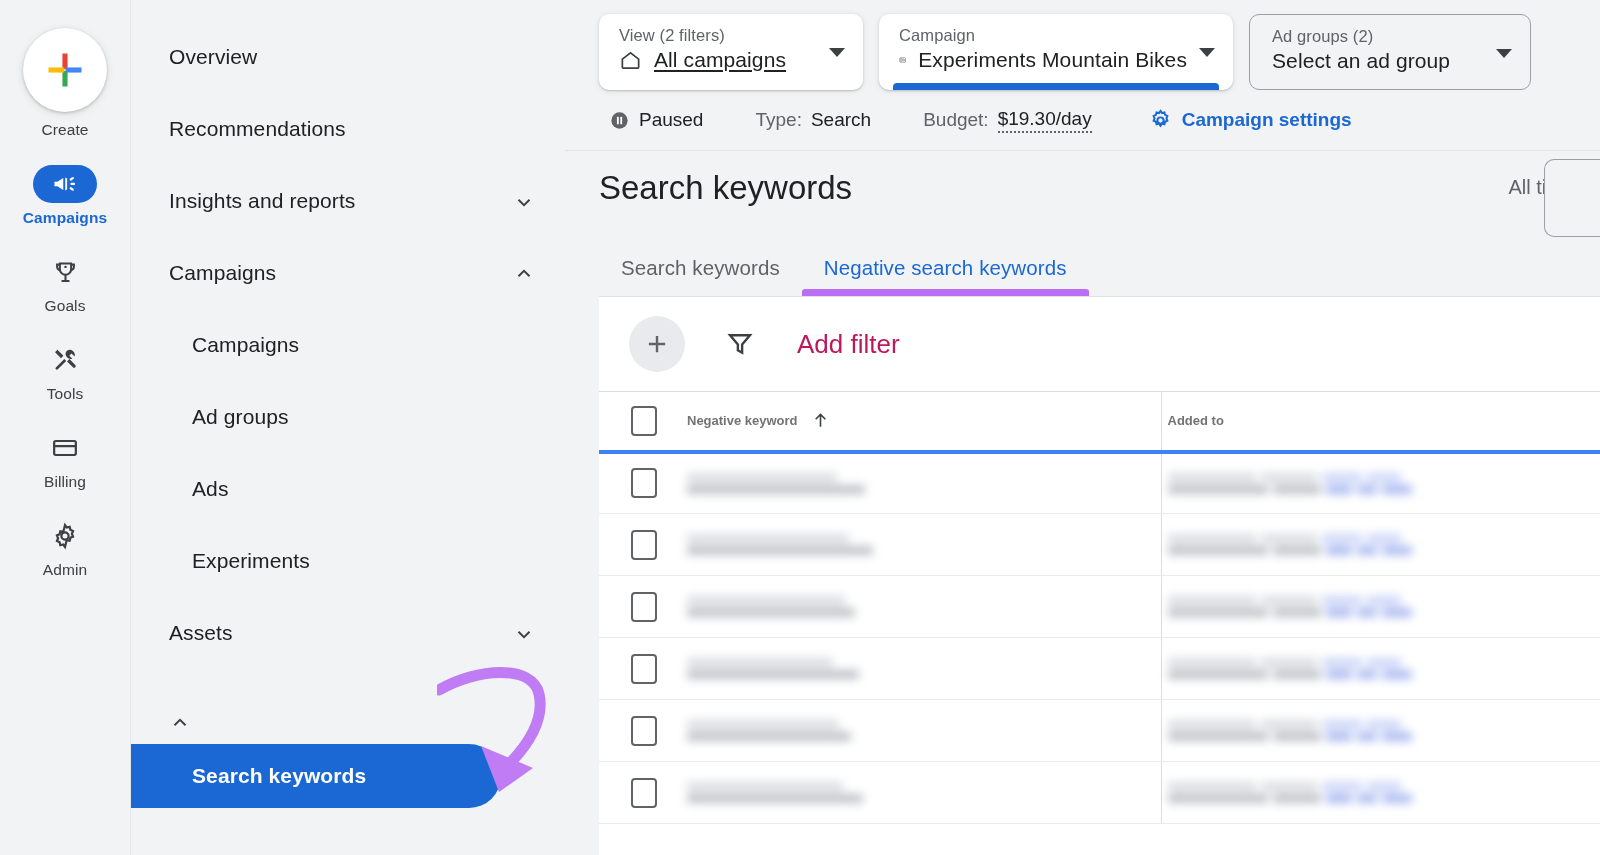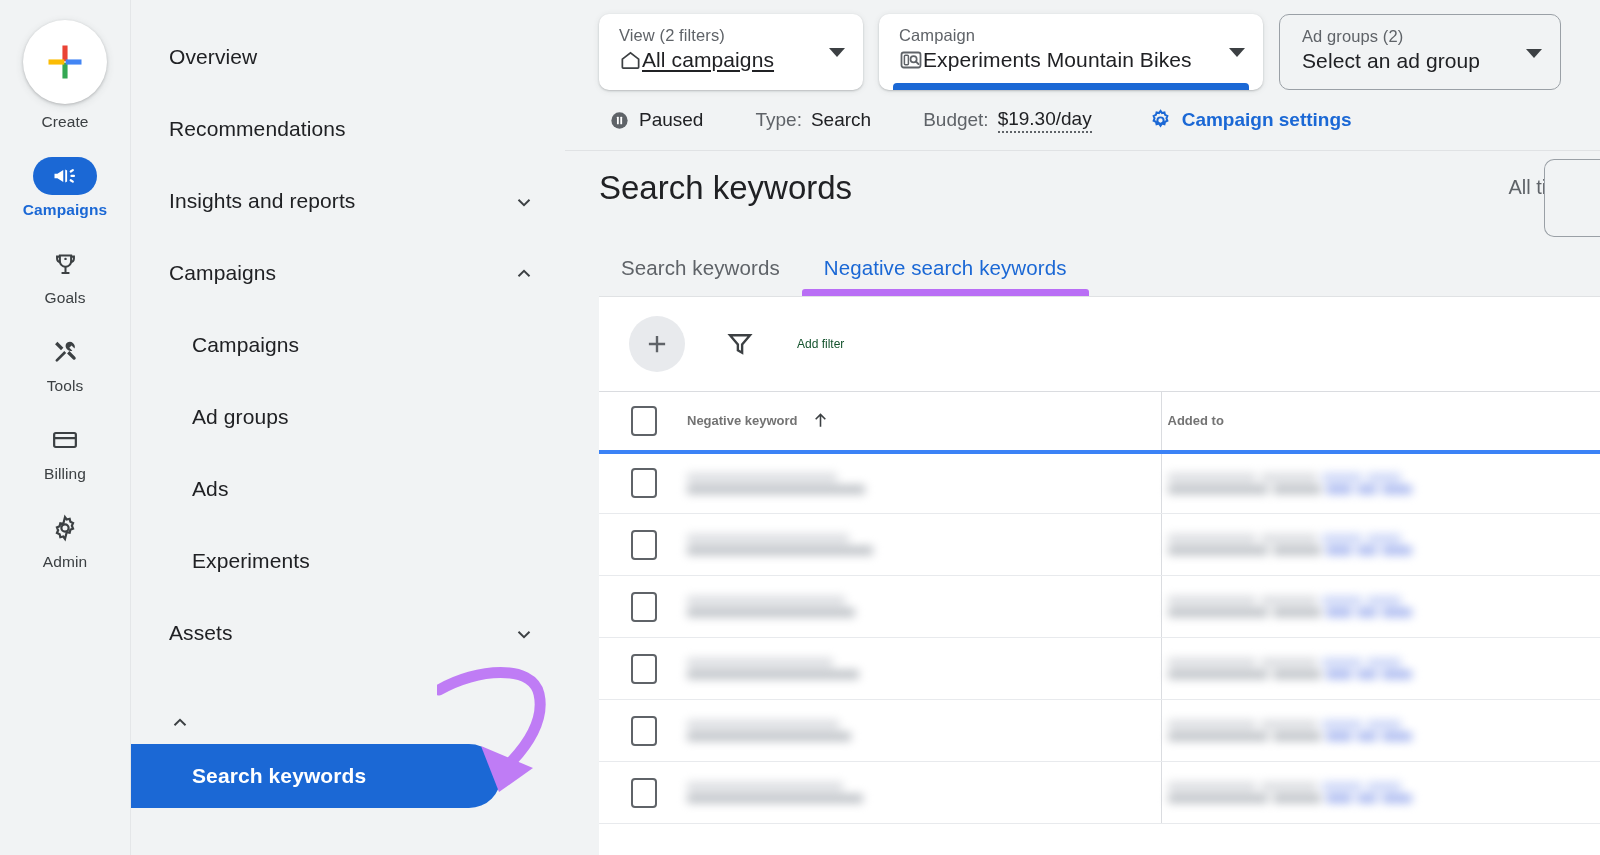--- a/index.html
+++ b/index.html
@@ -12,21 +12,21 @@
   }
 
   .app { position: relative; width: 1600px; height: 855px; display: flex; }
 
   
   .rail {
     width: 131px; height: 855px;
     background: #f1f3f4;
     border-right: 1px solid #e4e6e8;
     flex: 0 0 131px;
-    padding-top: 20px;
+    padding-top: 28px;
     display: flex; flex-direction: column; align-items: center;
   }
   .rail-create { display: flex; flex-direction: column; align-items: center; cursor: pointer; }
   .create-circle {
     width: 84px; height: 84px; border-radius: 50%;
     background: #ffffff;
     box-shadow: 0 1px 3px rgba(60,64,67,.28), 0 2px 8px rgba(60,64,67,.12);
     display: flex; align-items: center; justify-content: center;
   }
   .rail-create-label {
@@ -84,27 +84,27 @@
   .topbar { display: flex; align-items: flex-start; padding: 14px 0 0 34px; gap: 16px; height: 96px; }
 
   .dd {
     background: #ffffff; border-radius: 10px;
     box-shadow: 0 1px 2px rgba(60,64,67,.25), 0 1px 6px rgba(60,64,67,.10);
     height: 76px; position: relative;
     padding: 11px 46px 0 20px;
     cursor: pointer; overflow: hidden;
   }
   .dd.view { width: 264px; }
-  .dd.campaign { width: 384px; }
+  .dd.campaign { width: 354px; }
   .dd.outline {
     background: transparent; box-shadow: none;
     border: 1px solid #9aa0a6; width: 282px; padding-left: 22px;
   }
   .dd-top { font-size: 16.5px; color: #5f6368; line-height: 20px; letter-spacing: .1px; }
-  .dd-bottom { display: flex; align-items: center; gap: 0; margin-top: 3px; }
+  .dd-bottom { display: flex; align-items: center; gap: 12px; margin-top: 3px; }
   .dd-value { font-size: 21px; color: #202124; letter-spacing: .1px; white-space: nowrap; }
   .dd-value.underline { text-decoration: underline; text-underline-offset: 3px; }
   .dd-caret {
     position: absolute; right: 18px; top: 34px;
     width: 0; height: 0; border-left: 8px solid transparent;
     border-right: 8px solid transparent; border-top: 9px solid #3c4043;
   }
   .dd-accent {
     position: absolute; left: 14px; right: 14px; bottom: 0; height: 7px;
     background: #1b68d5; border-radius: 4px 4px 0 0;
@@ -156,21 +156,21 @@
   .card {
     margin-left: 34px; background: #ffffff; height: 100%;
     border-top: 1px solid #e0e2e4;
   }
   .toolbar { display: flex; align-items: center; height: 94px; padding-left: 30px; gap: 0; }
   .add-circle {
     width: 56px; height: 56px; border-radius: 50%; background: #e8eaed;
     display: flex; align-items: center; justify-content: center; cursor: pointer;
   }
   .funnel-wrap { margin-left: 40px; display: flex; align-items: center; cursor: pointer; }
-  .addfilter { margin-left: 42px; font-size: 12px; color: #14532d; cursor: pointer; }
+  .addfilter { margin-left: 42px; font-size: 26px; color: #be185d; cursor: pointer; }
 
   table { width: 100%; border-collapse: collapse; table-layout: fixed; }
   thead th {
     text-align: left; font-size: 13px; font-weight: 700; color: #737373;
     height: 60px; border-top: 1px solid #dadce0; border-bottom: 4px solid #3b82f6;
     padding: 0; vertical-align: middle;
   }
   .col-cb { width: 82px; }
   .col-kw { width: 480px; border-right: 1px solid #dadce0; }
   .col-added { width: auto; }

